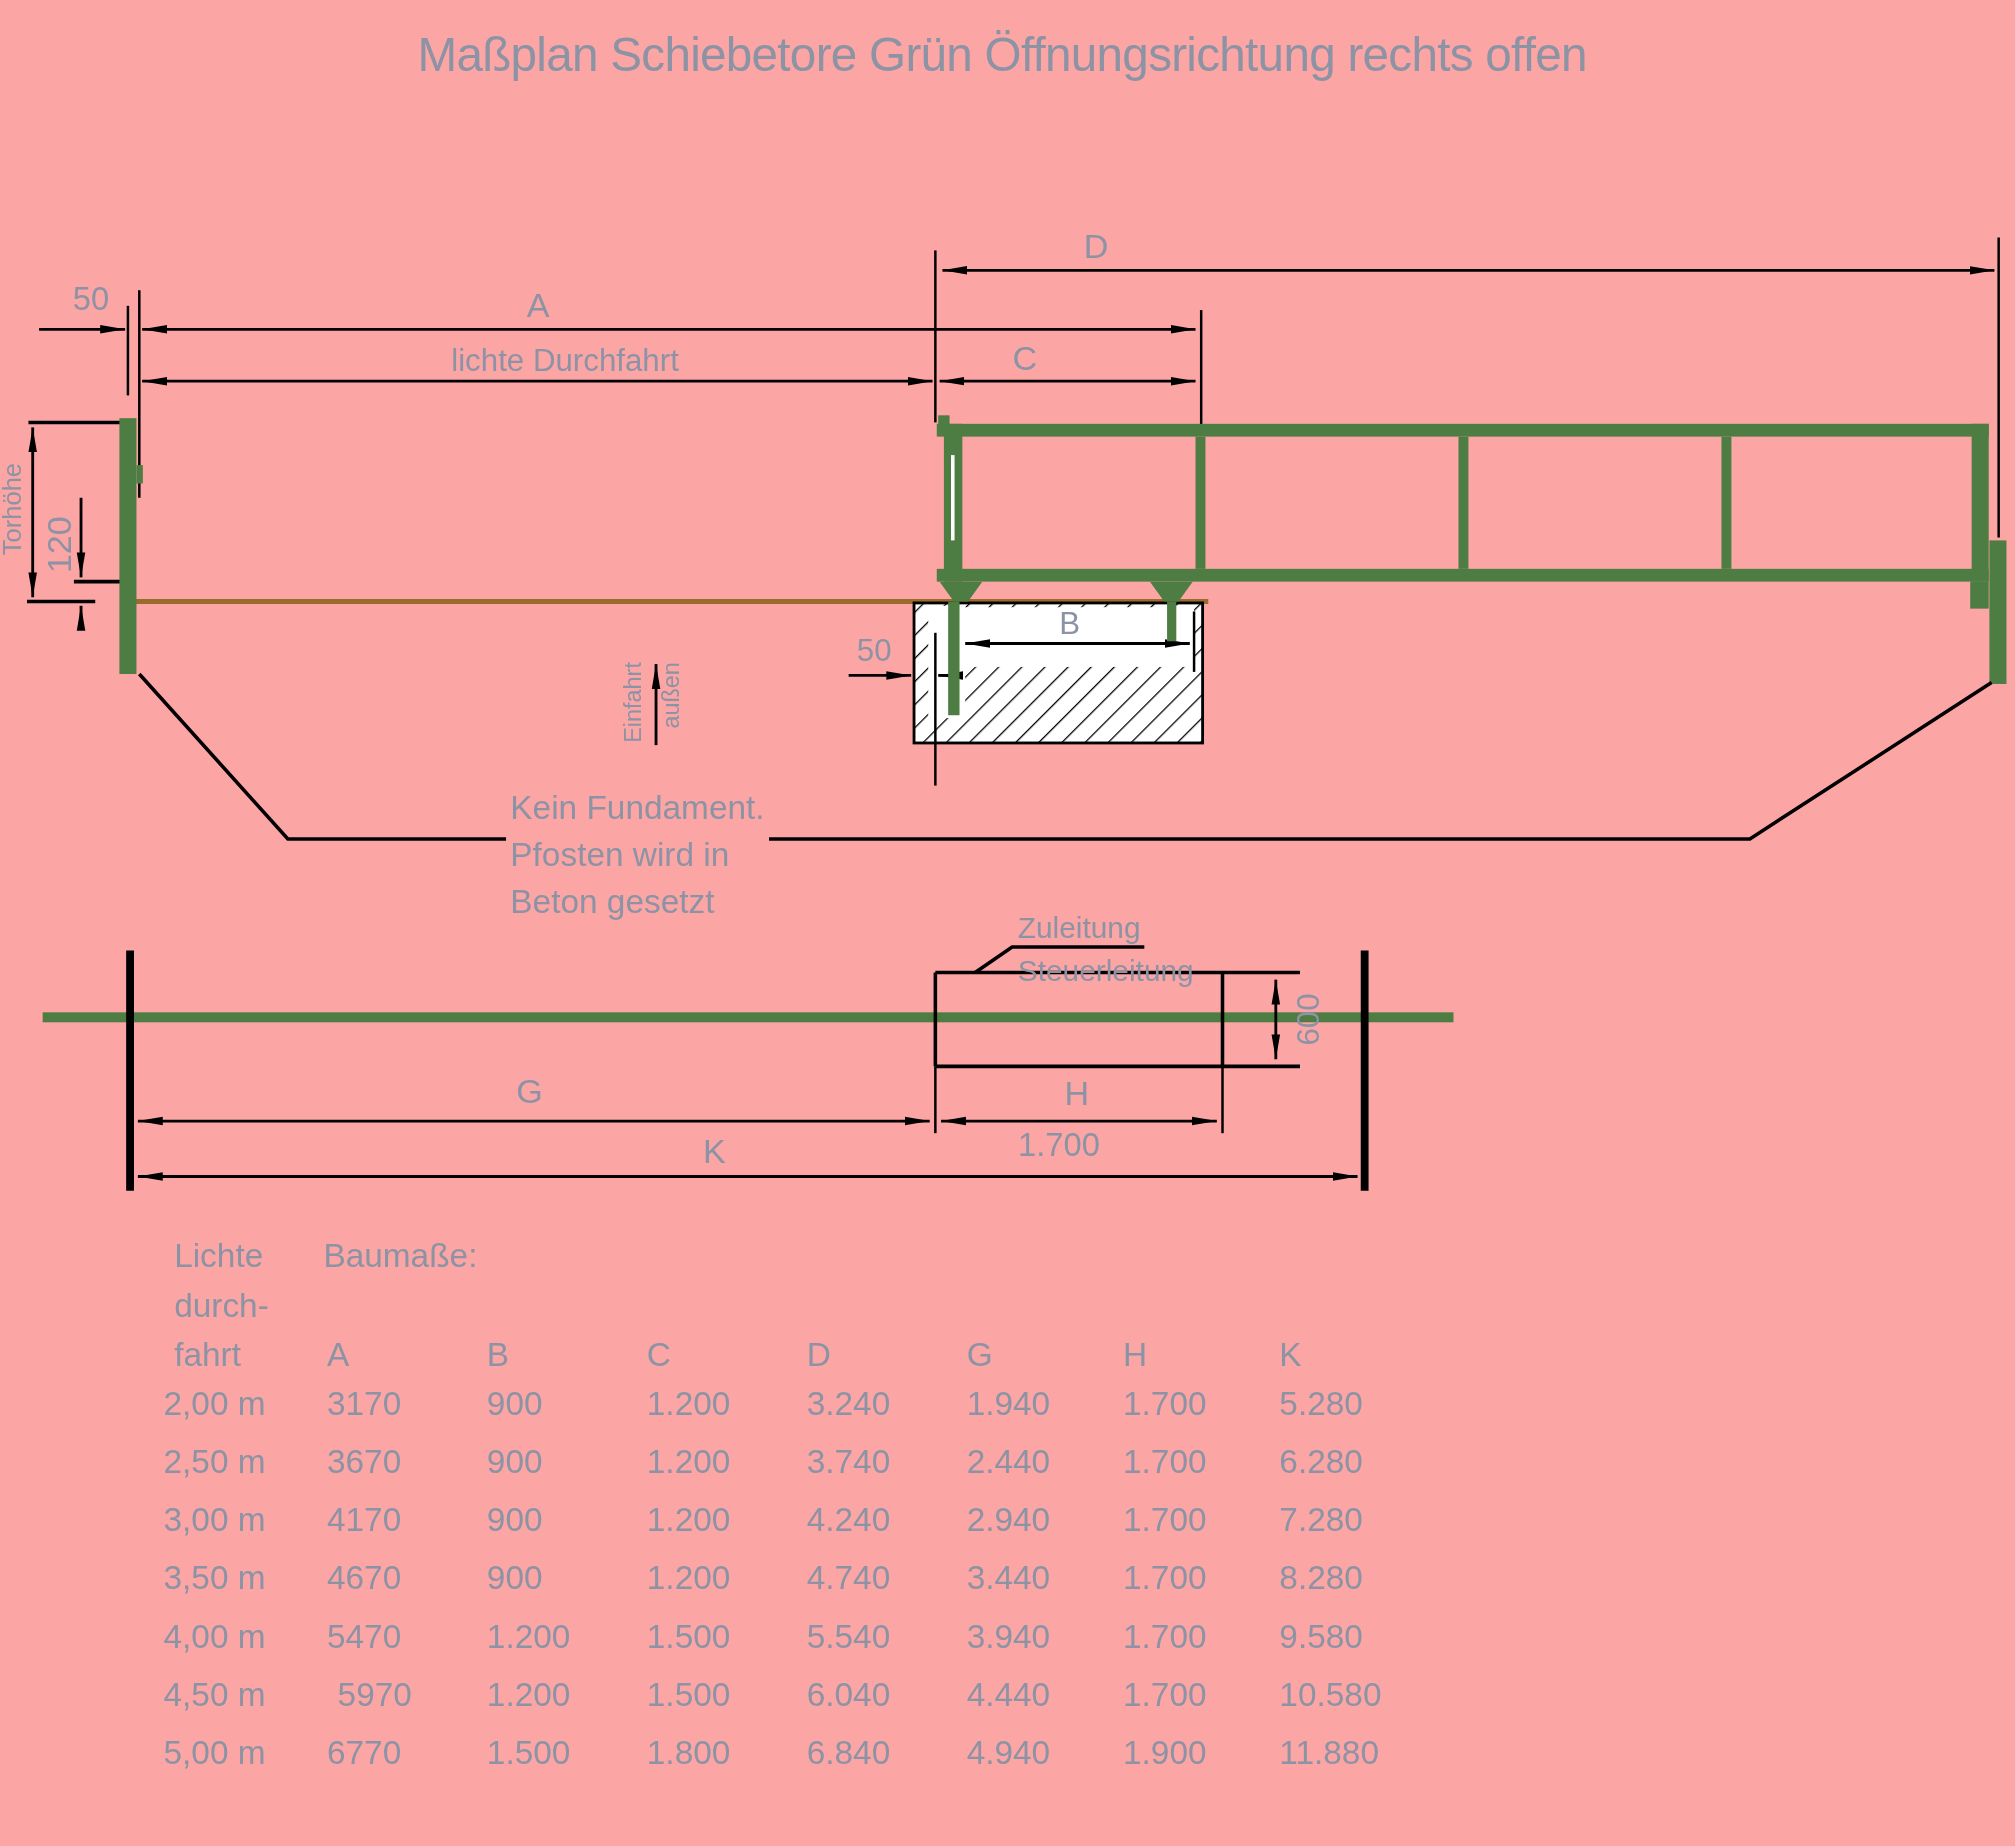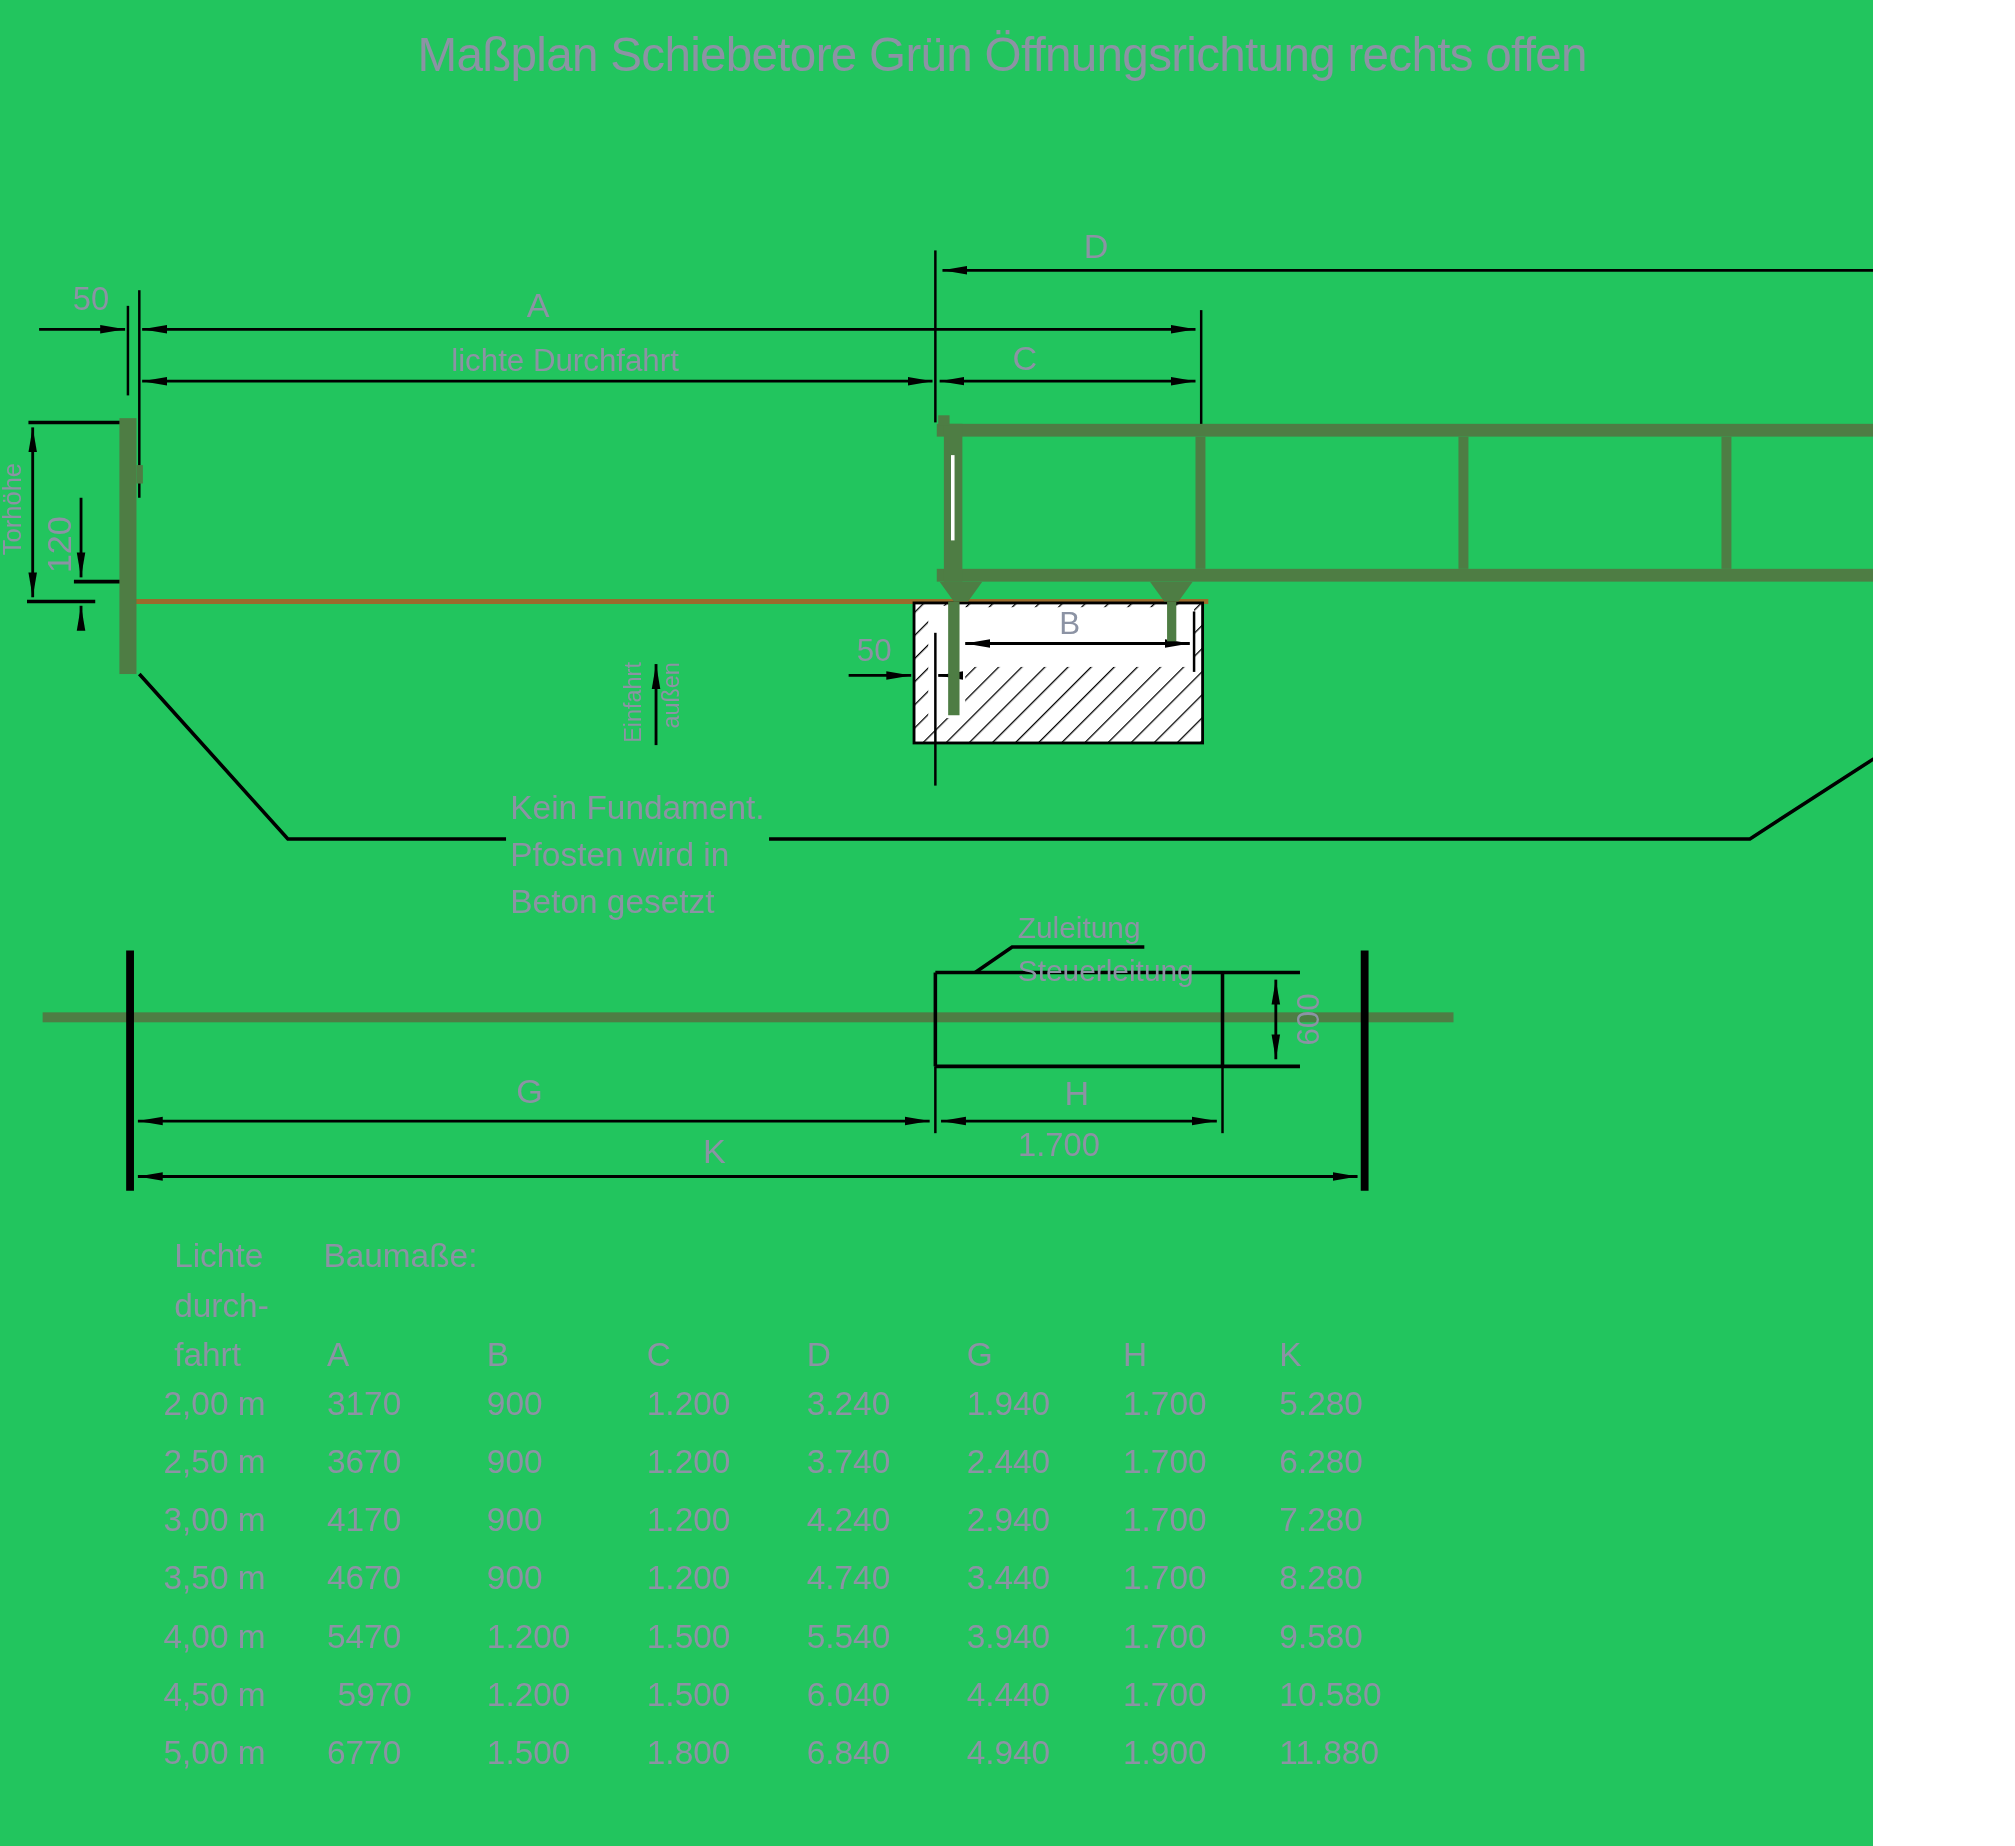--- a/index.html
+++ b/index.html
@@ -1,16 +1,16 @@
 <!DOCTYPE html>
 <html style="font-size:11.4px"><head>
 <meta charset="utf-8">
 <style>
   html,body{margin:0;padding:0;background:#fff;}
-  #stage{position:relative;width:1873px;height:1847px;background:#22c55e;overflow:hidden;}
+  #stage{position:relative;width:2015px;height:1847px;background:#fca5a5;overflow:hidden;}
   svg{display:block;}
   text{font-family:"Liberation Sans",sans-serif;fill:#8c93a4;}
   .dim{stroke:#000;stroke-width:4;fill:none;}
   .ext{stroke:#000;stroke-width:3.5;fill:none;}
   .tick{stroke:#000;stroke-width:5;fill:none;}
   .lead{stroke:#000;stroke-width:5;fill:none;}
   .post{stroke:#000;stroke-width:11;fill:none;}
   .planline{stroke:#000;stroke-width:5;fill:none;}
 </style>
 </head>

